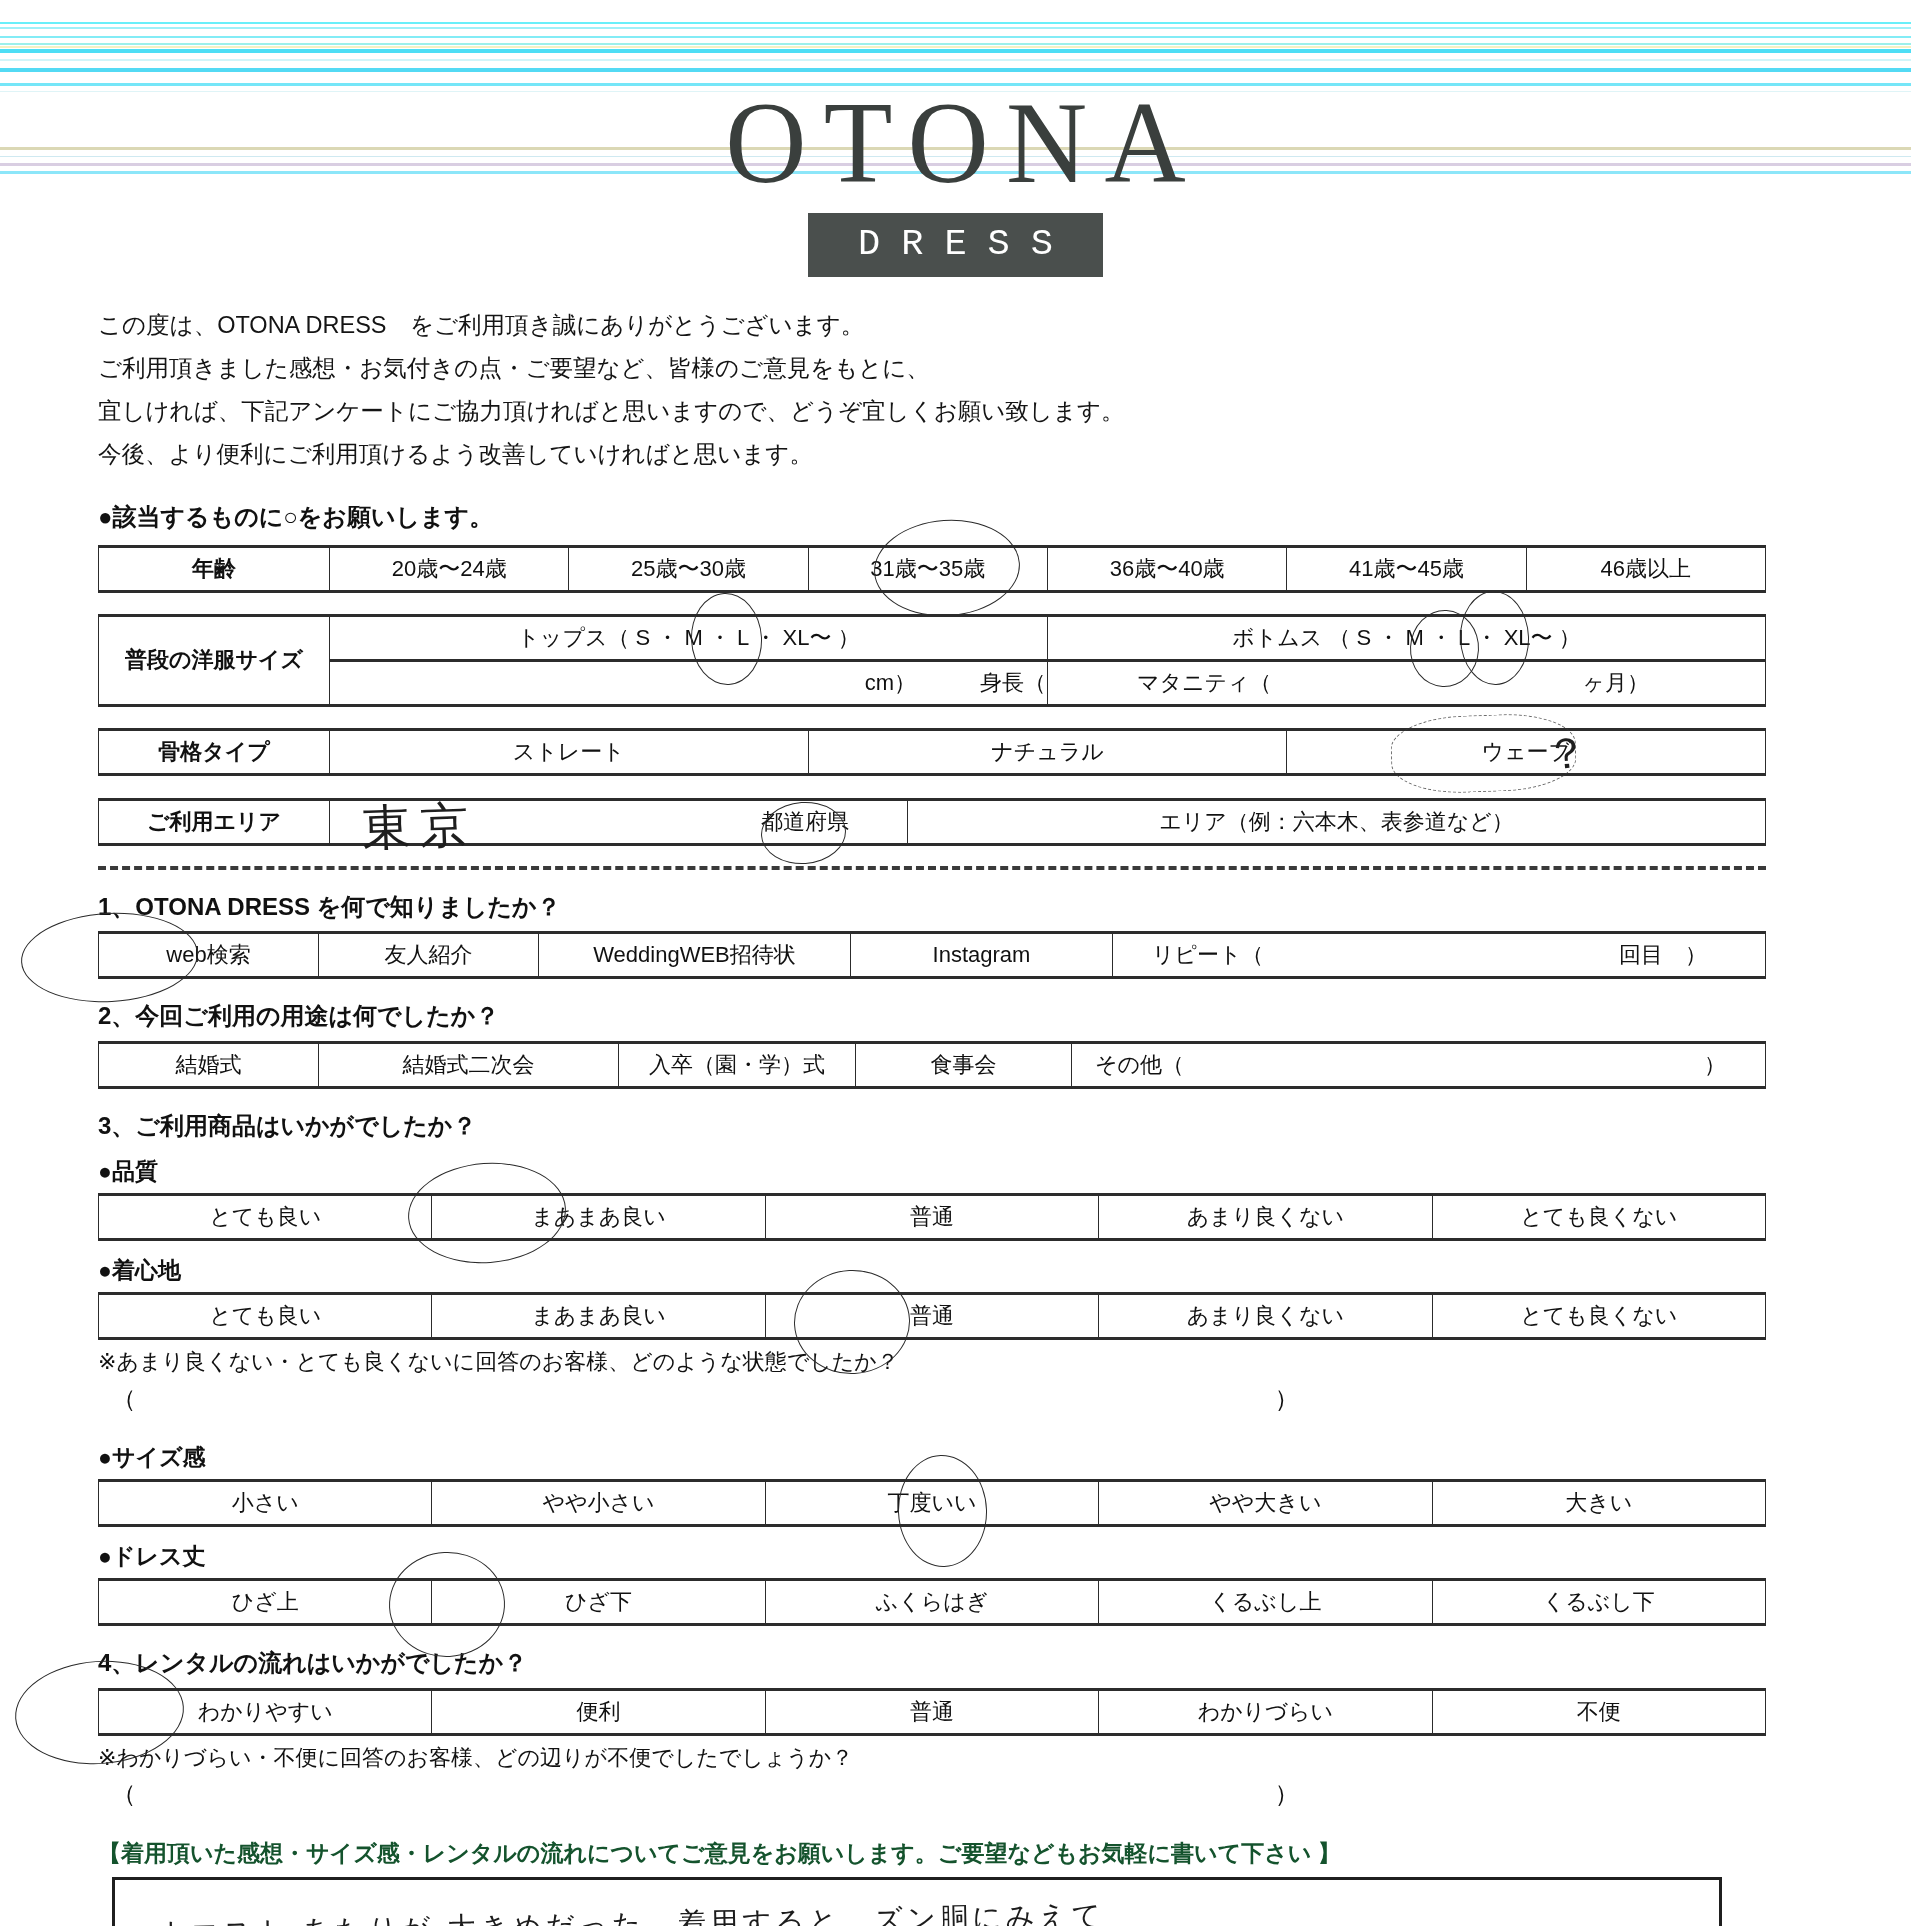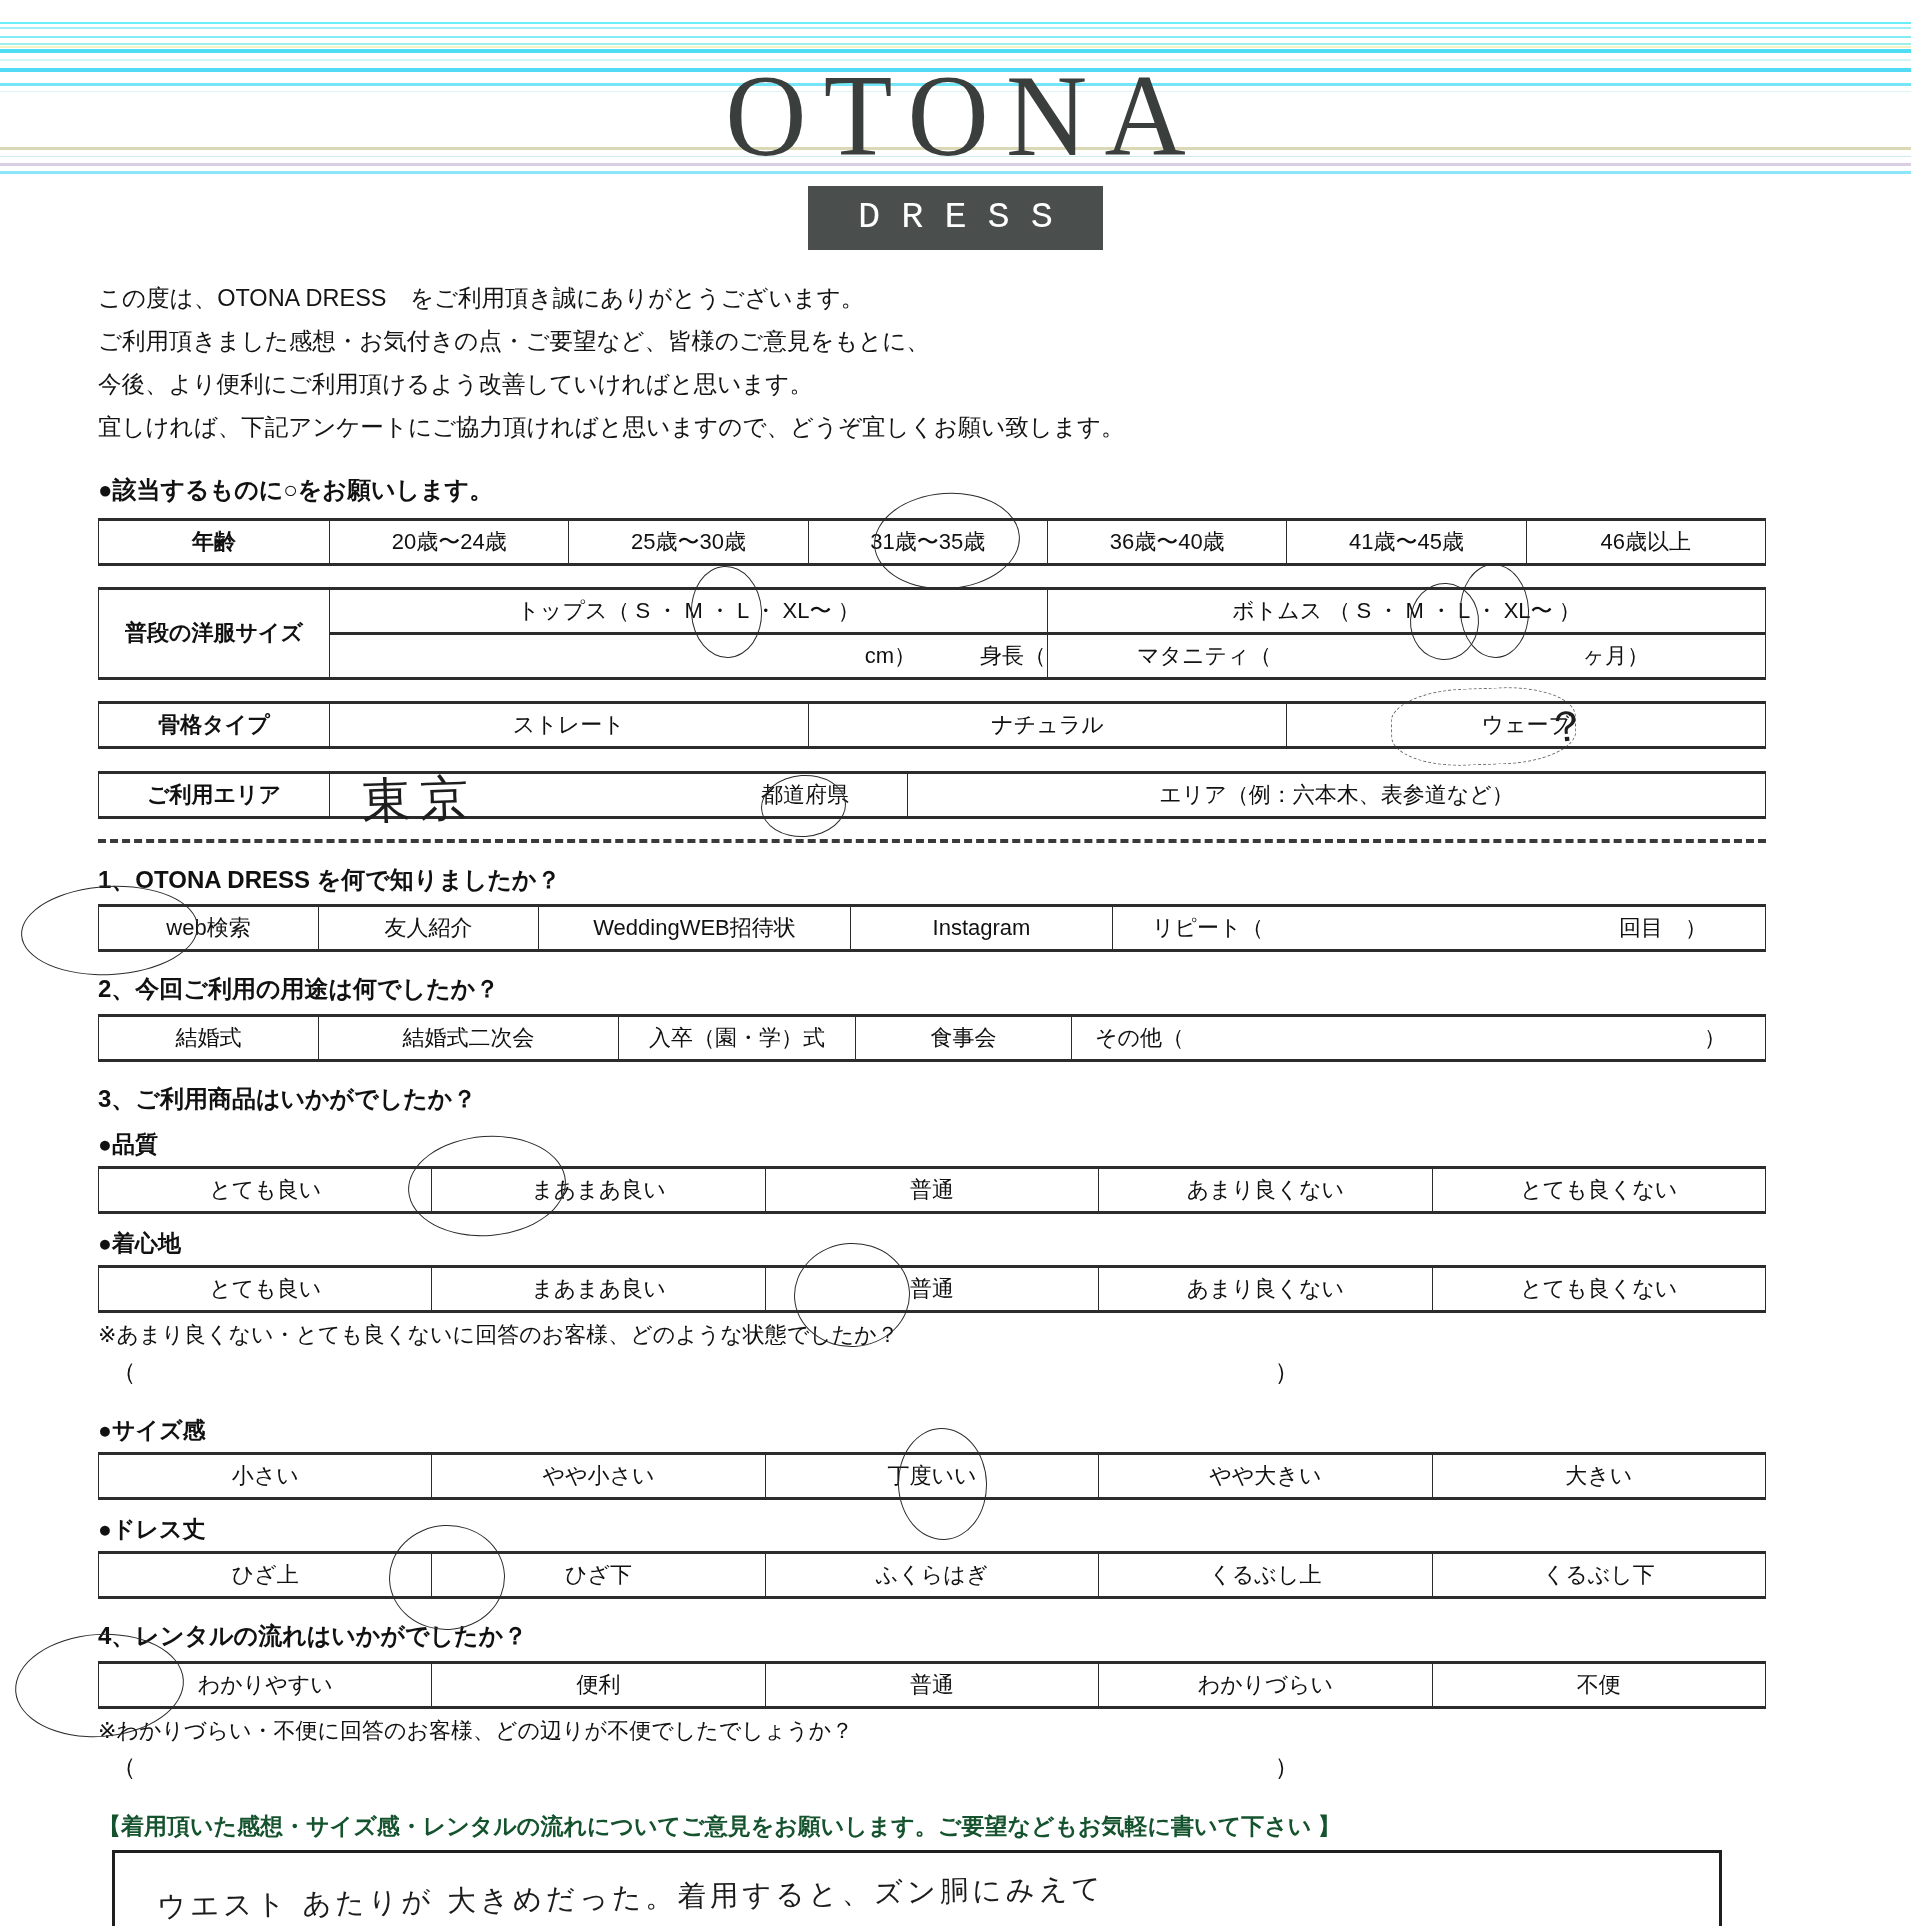--- a/index.html
+++ b/index.html
@@ -15,21 +15,21 @@
   }
 
   
   .scan-artifacts { position:absolute; left:0; top:0; width:1911px; height:216px; pointer-events:none; }
   .streak { position:absolute; left:0; width:100%; }
 
   
   .page { position:absolute; left:0; top:0; width:1911px; height:2703px; padding: 0 0; }
 
   
-  .logo-wrap { text-align:center; padding-top: 58px; }
+  .logo-wrap { text-align:center; padding-top: 85px; }
   .logo-otona {
     font-family: "Liberation Serif", "DejaVu Serif", serif;
     font-size: 116px;
     letter-spacing: 17.7px;
     color: #3a3f3d;
     font-weight: 400;
     line-height: 1.0;
     text-indent: 17.7px;
     transform: scaleX(0.97);
   }
@@ -153,22 +153,22 @@
 <div class="page">
 
   <div class="logo-wrap">
     <div class="logo-otona">OTONA</div>
     <div class="logo-dress-box">DRESS</div>
   </div>
 
   <div class="intro">
     <p>この度は、OTONA DRESS　をご利用頂き誠にありがとうございます。</p>
     <p>ご利用頂きました感想・お気付きの点・ご要望など、皆様のご意見をもとに、</p>
+    <p>宜しければ、下記アンケートにご協力頂ければと思いますので、どうぞ宜しくお願い致します。</p>
     <p>今後、より便利にご利用頂けるよう改善していければと思います。</p>
-    <p>宜しければ、下記アンケートにご協力頂ければと思いますので、どうぞ宜しくお願い致します。</p>
   </div>
 
   <div class="sec-head">●該当するものに○をお願いします。</div>
 
   <div class="tbl-wrap">
     <table class="grid">
       <tbody>
           <tr>
         <td class="label" style="width:231px">年齢</td>
         <td>20歳〜24歳</td>

